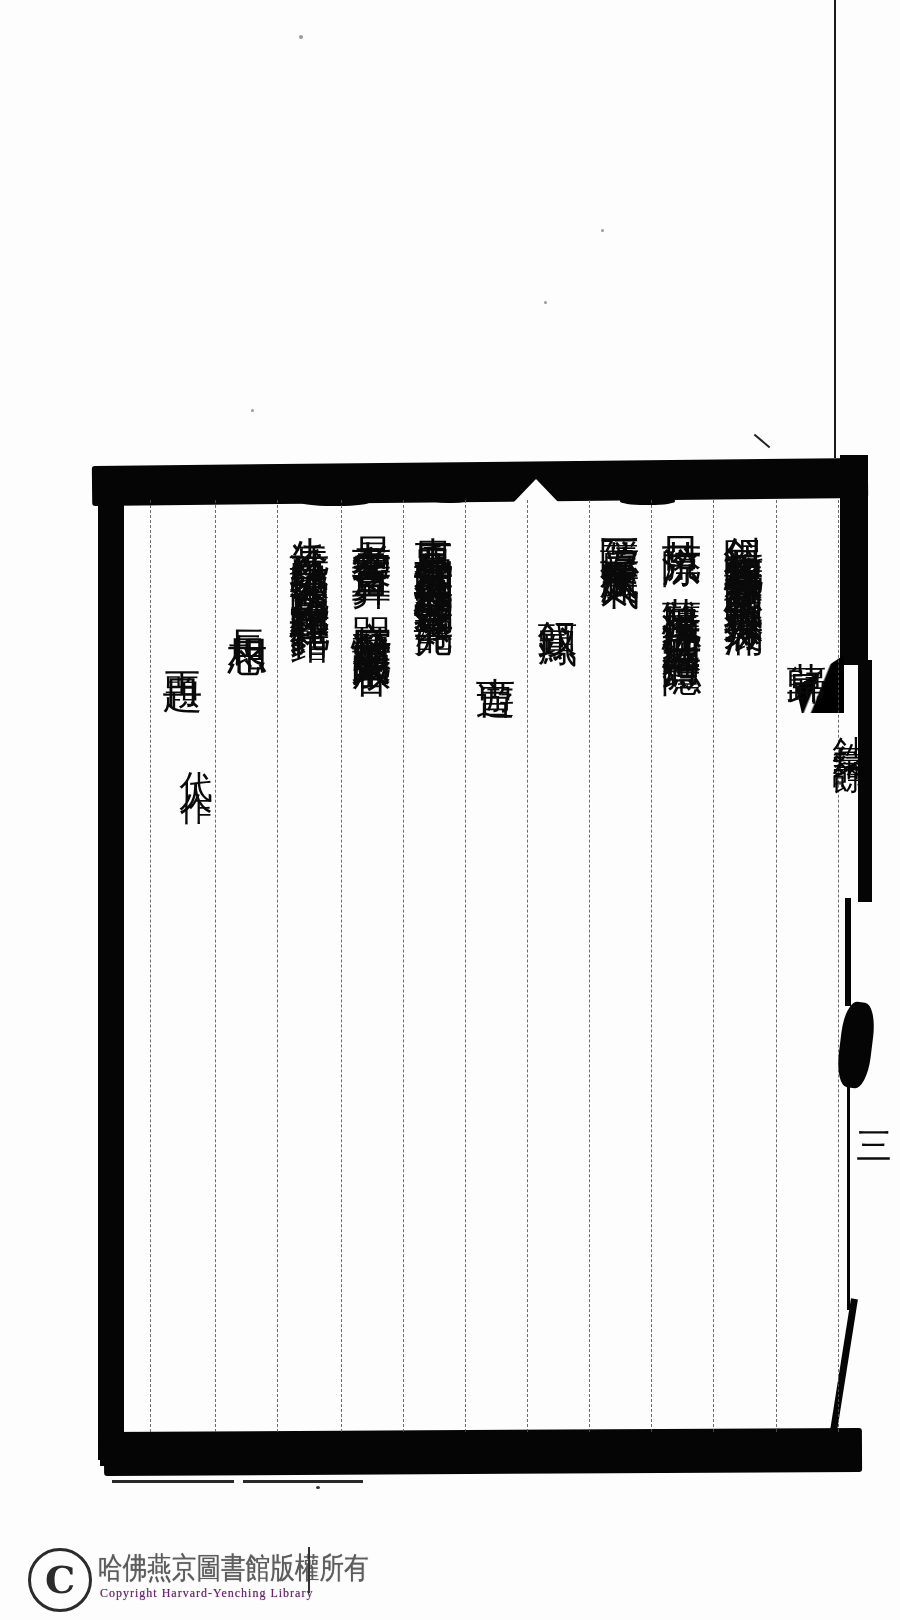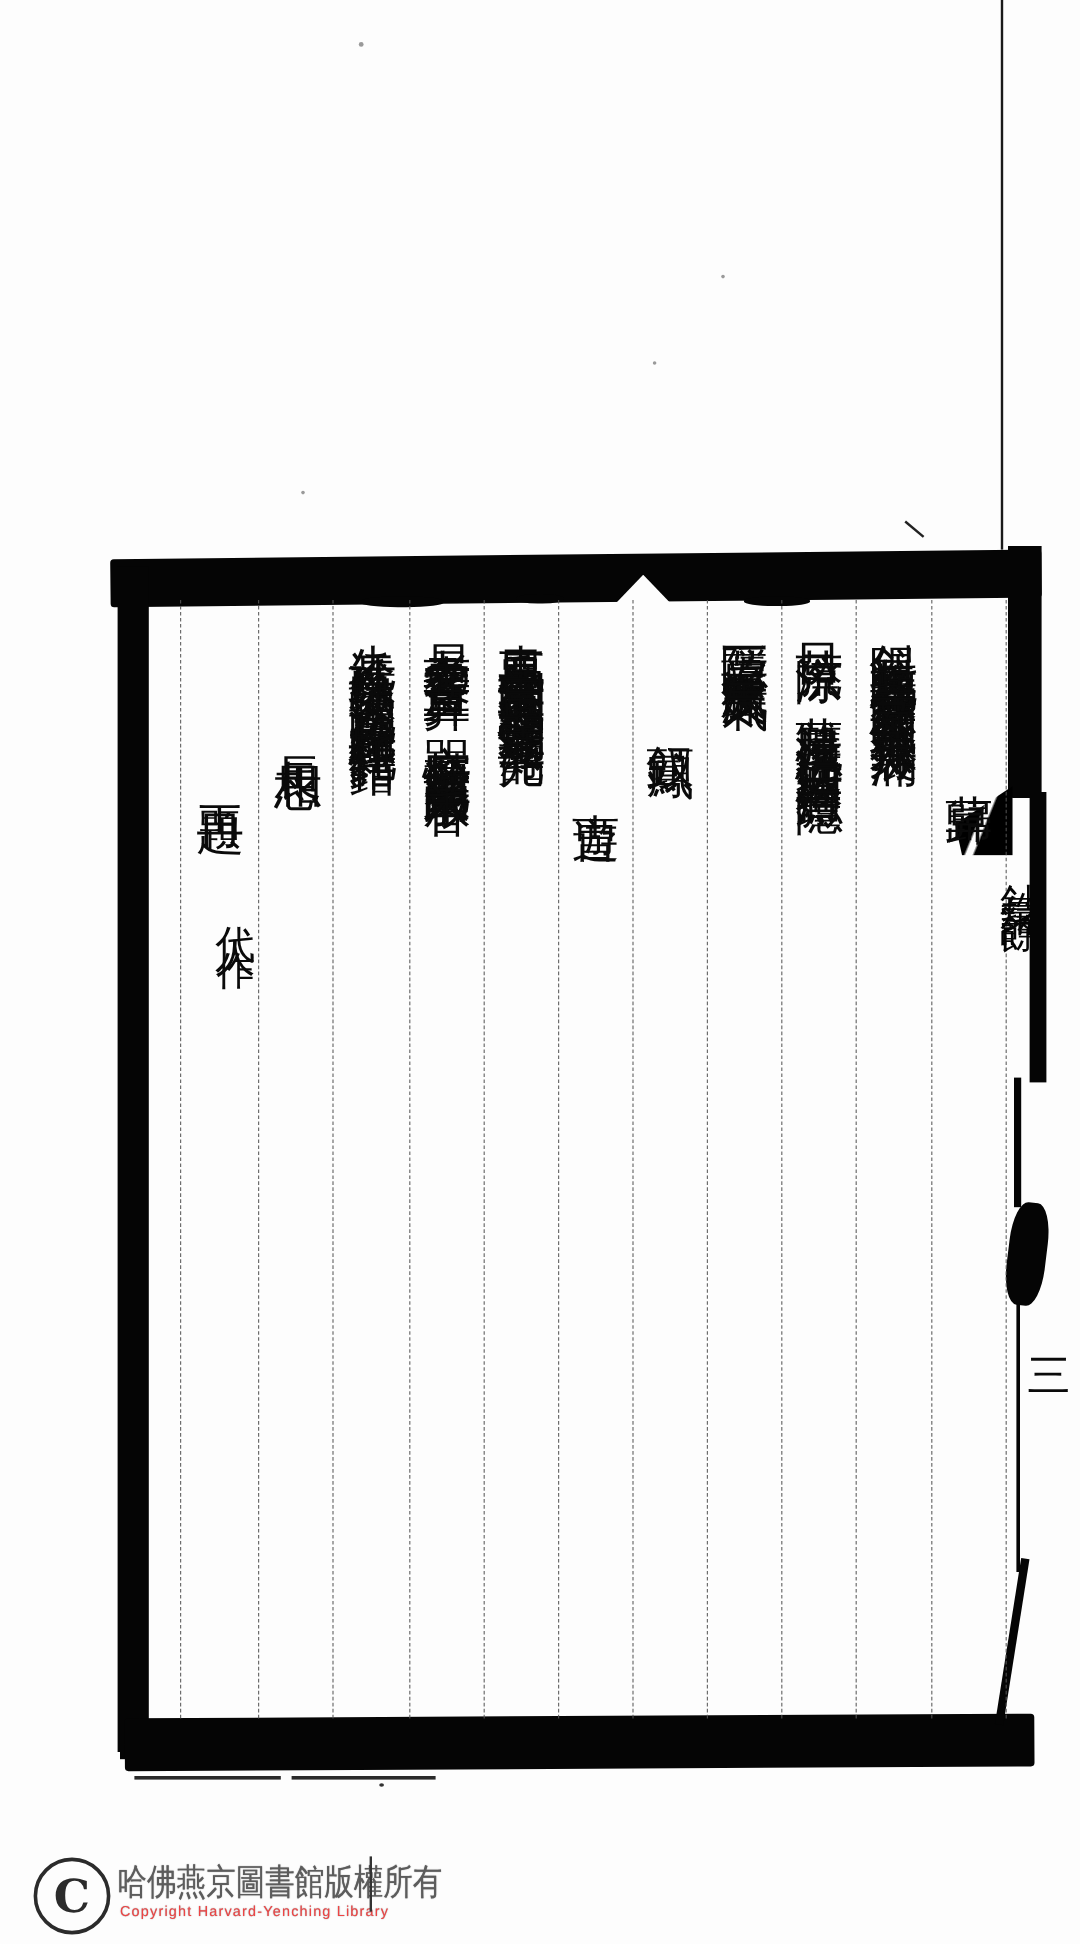--- a/index.html
+++ b/index.html
@@ -50,22 +50,22 @@
 
   
   .dash{position:absolute;height:3px;background:#2a2a2a;}
 
   
   #stamp-circle{position:absolute;left:28px;top:1548px;width:58px;height:58px;border:3px solid #2b2b2b;
                 border-radius:50%;display:flex;align-items:center;justify-content:center;}
   #stamp-c{font-size:38px;font-weight:bold;color:#2b2b2b;font-family:"DejaVu Serif", serif;transform:translateY(-1px);}
   #stamp-zh{position:absolute;left:98px;top:1548px;font-size:30px;color:#5c5c5c;letter-spacing:0px;
             transform:scaleX(0.82);transform-origin:left;text-shadow:0 0 1px #777;white-space:nowrap;}
-  #stamp-en{position:absolute;left:100px;top:1586px;font-size:12px;color:#ef4444;letter-spacing:1px;
-            font-family:Liberation Sans, sans-serif;text-shadow:0 0 1px #888;white-space:nowrap;}
+  #stamp-en{position:absolute;left:100px;top:1586px;font-size:12px;color:#701a75;letter-spacing:1px;
+            font-family:Liberation Serif, serif;text-shadow:0 0 1px #888;white-space:nowrap;}
   #stamp-tick{position:absolute;left:308px;top:1547px;width:2px;height:46px;background:#333;}
 </style>
 </head>
 <body>
 
 <div id="sheet">
 
   <div class="speck" style="left:299px;top:35px;width:4px;height:4px;"></div>
   <div class="speck" style="left:601px;top:229px;width:3px;height:3px;"></div>
   <div class="speck" style="left:544px;top:301px;width:3px;height:3px;"></div>

